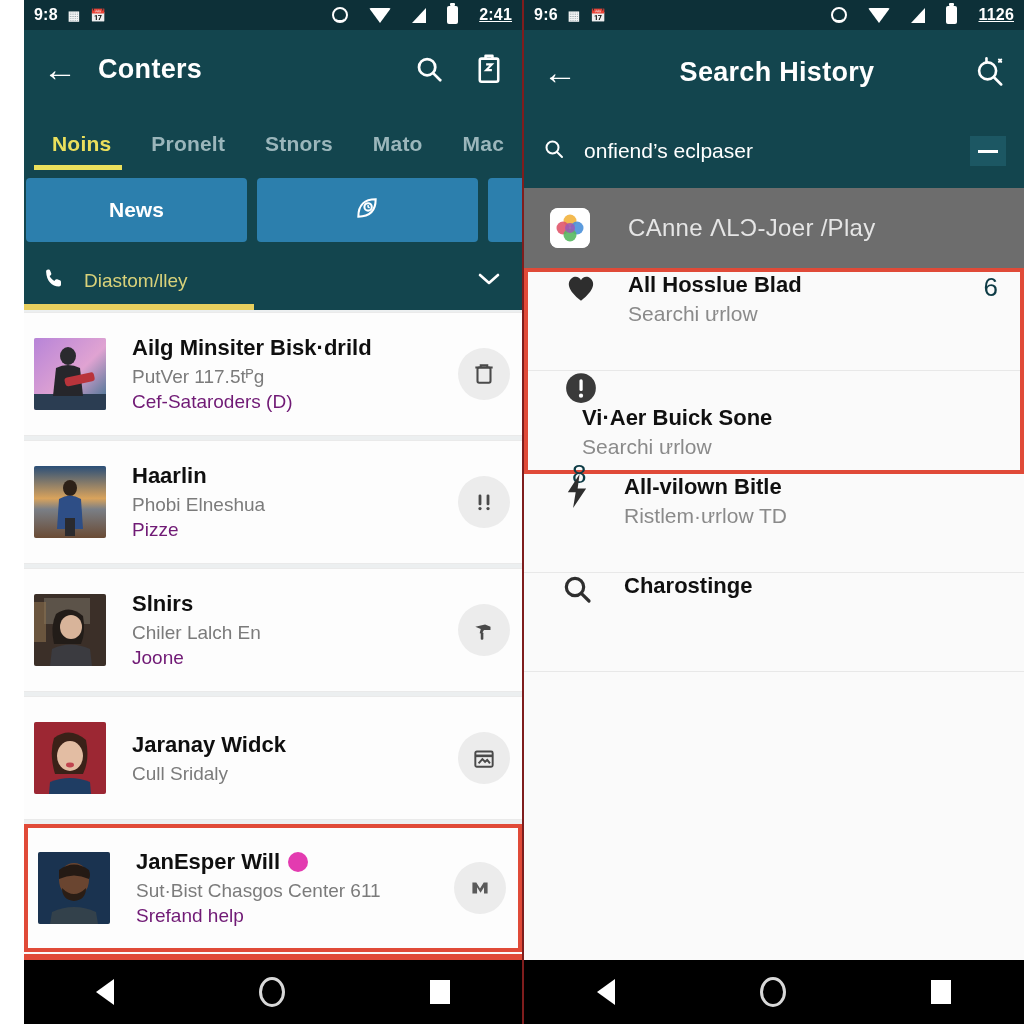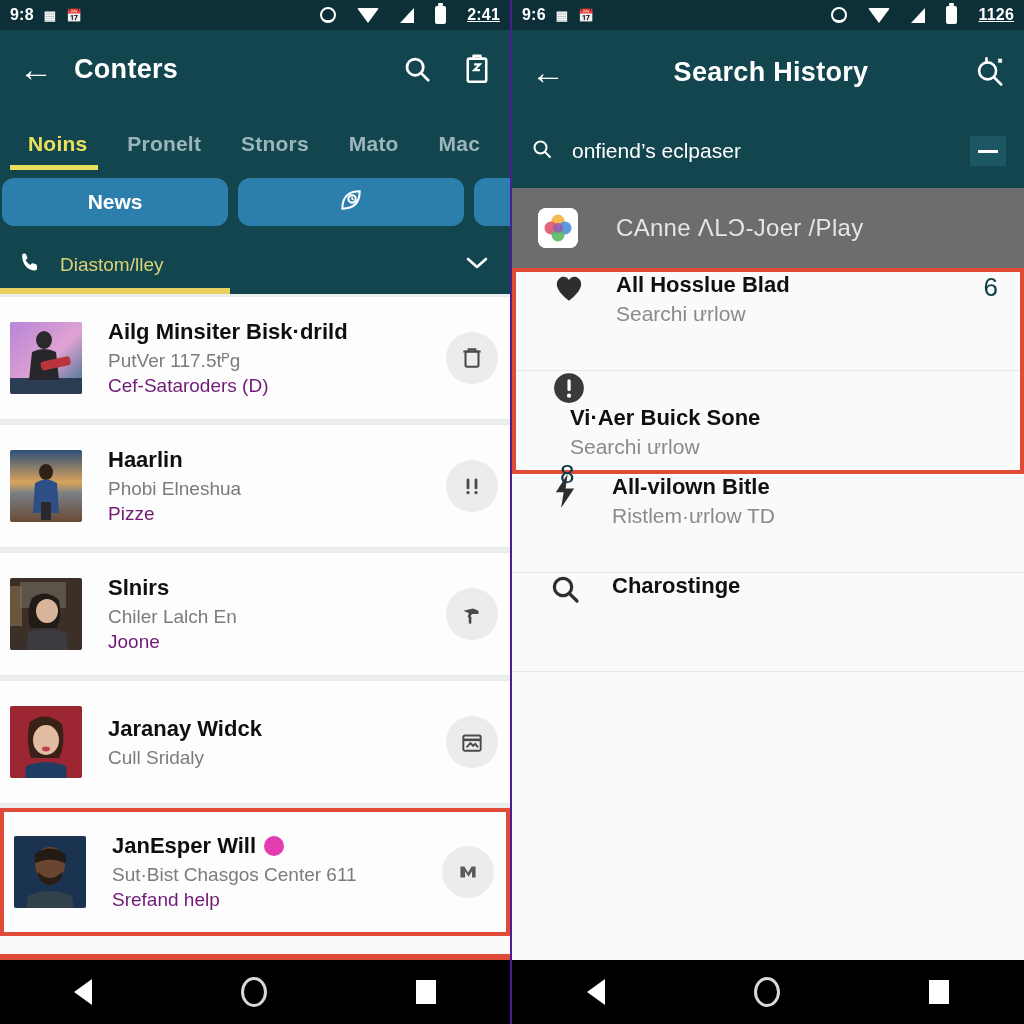--- a/index.html
+++ b/index.html
@@ -4,21 +4,21 @@
 <style>
   * { box-sizing: border-box; margin: 0; padding: 0; }
   html, body {
     width: 1024px; height: 1024px;
     background: #ffffff;
     font-family: "Liberation Sans", sans-serif;
     overflow: hidden;
   }
   .screens { display: flex; width: 1024px; height: 1024px; }
   .pane { width: 512px; height: 1024px; position: relative; overflow: hidden; background:#fafafa; }
-  .pane-left { border-right: 2px solid #4c1d95; }
+  .pane-left { border-right: 2px solid #7f1d1d; margin-left: 24px; }
 
   
   .statusbar {
     height: 30px; background: #0d3038; color: #fff;
     display: flex; align-items: center; padding: 0 10px;
     font-size: 16px; font-weight: bold; letter-spacing: .2px;
   }
   .sb-left { display:flex; align-items:center; gap:10px; }
   .sb-right { margin-left:auto; display:flex; align-items:center; gap:21px;text-decoration:underline; }
   .sb-glyph { font-size: 13px; opacity:.95; display:inline-block; line-height:1; }
@@ -60,21 +60,21 @@
     letter-spacing:.2px;
   }
   .tab.active { color:#ebe05c; }
   .tab-underline {
     position:absolute; left:10px; bottom:0; width:88px; height:5px; background:#ebe05c;
   }
 
   
   .chiprow { background:#13454e; display:flex; gap: 10px; padding: 8px 0 10px 2px; }
   .chip {
-    background:#2c7fad; border-radius:12px; height:48px; color:#fff;
+    background:#2c7fad; border-radius:4px; height:64px; color:#fff;
     display:flex; align-items:center; justify-content:center;
     font-size: 21px; font-weight: bold; cursor:pointer;
   }
   .chip-1 { width: 244px; }
   .chip-2 { width: 244px; }
   .chip-3 { width: 60px; margin-right:-20px; }
 
   
   .filterbar {
     background:#13454e; height:58px; display:flex; align-items:center;

